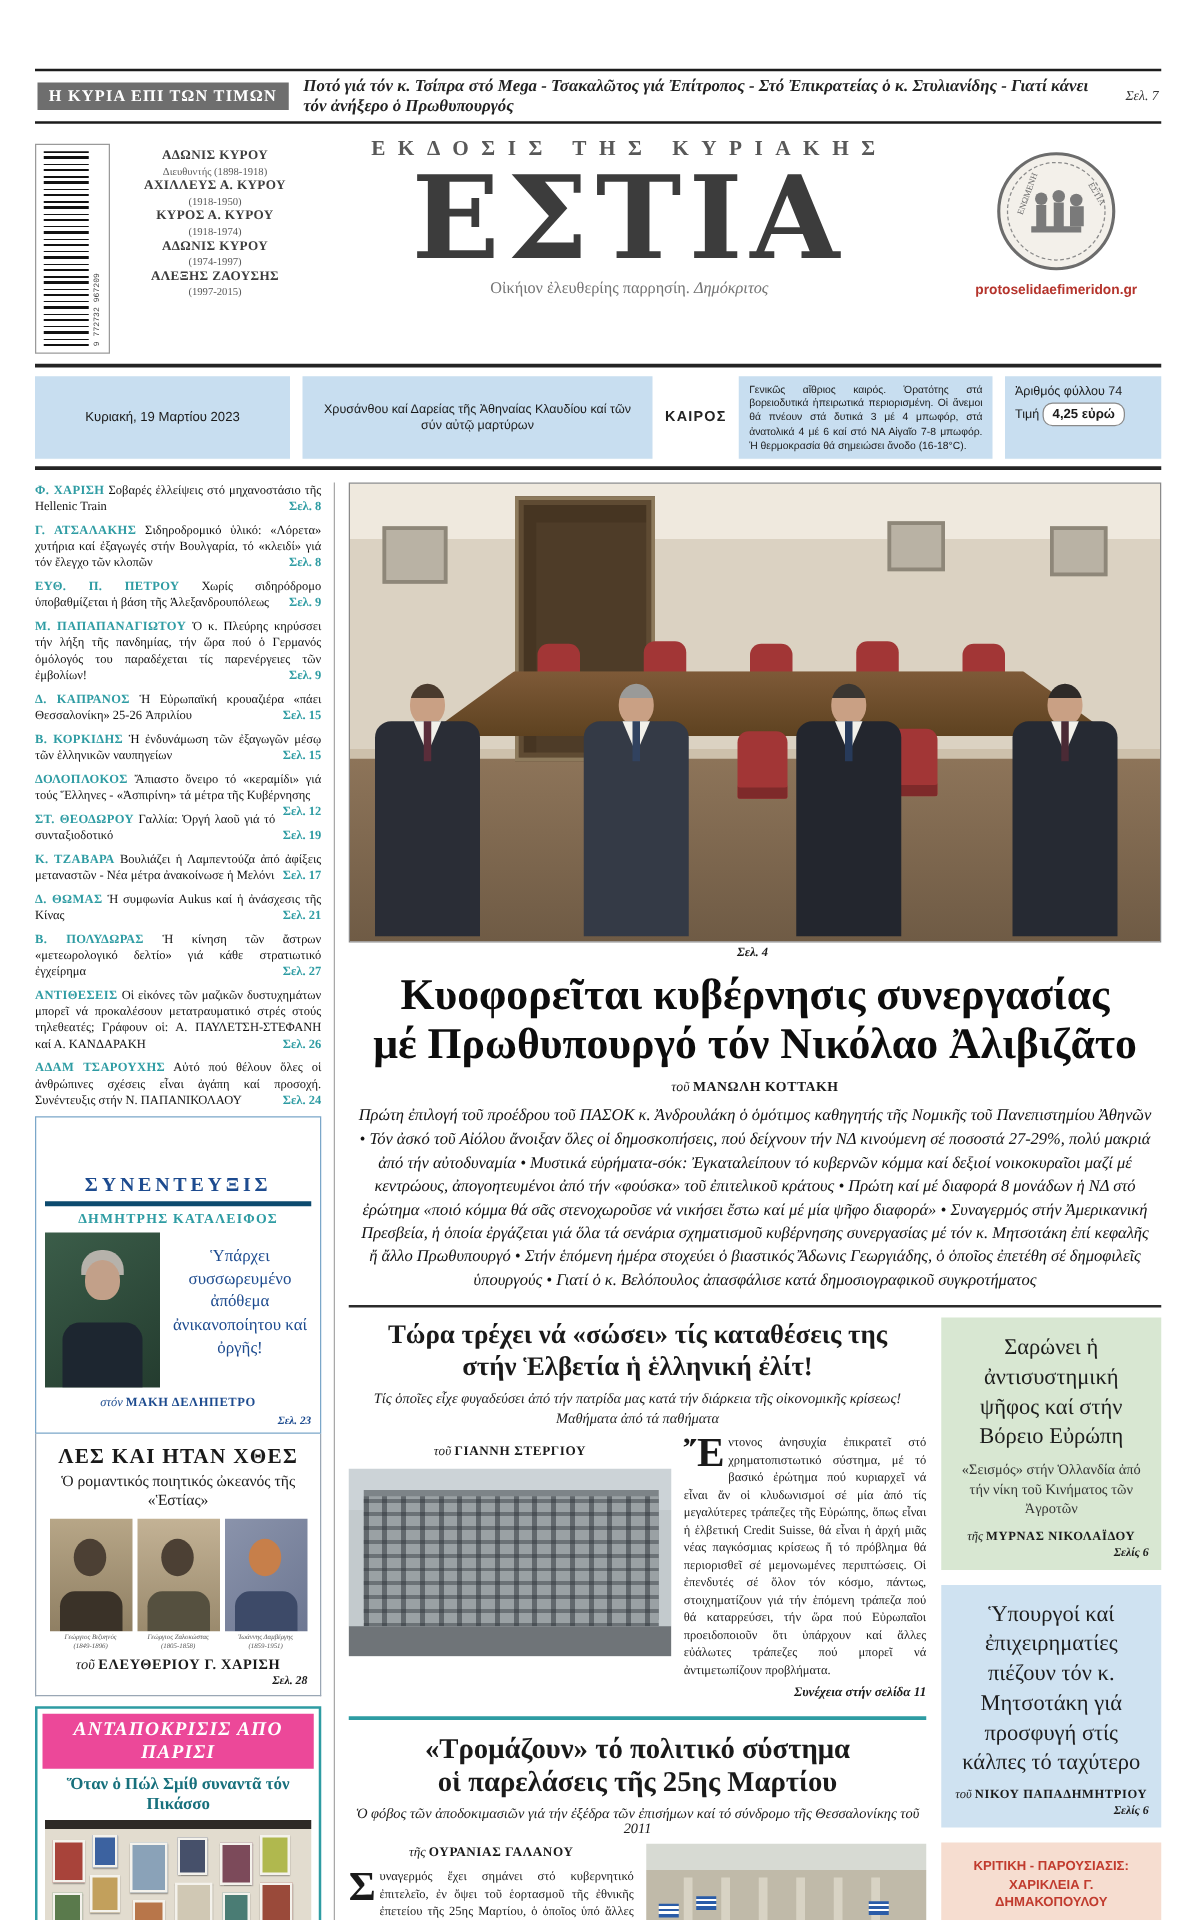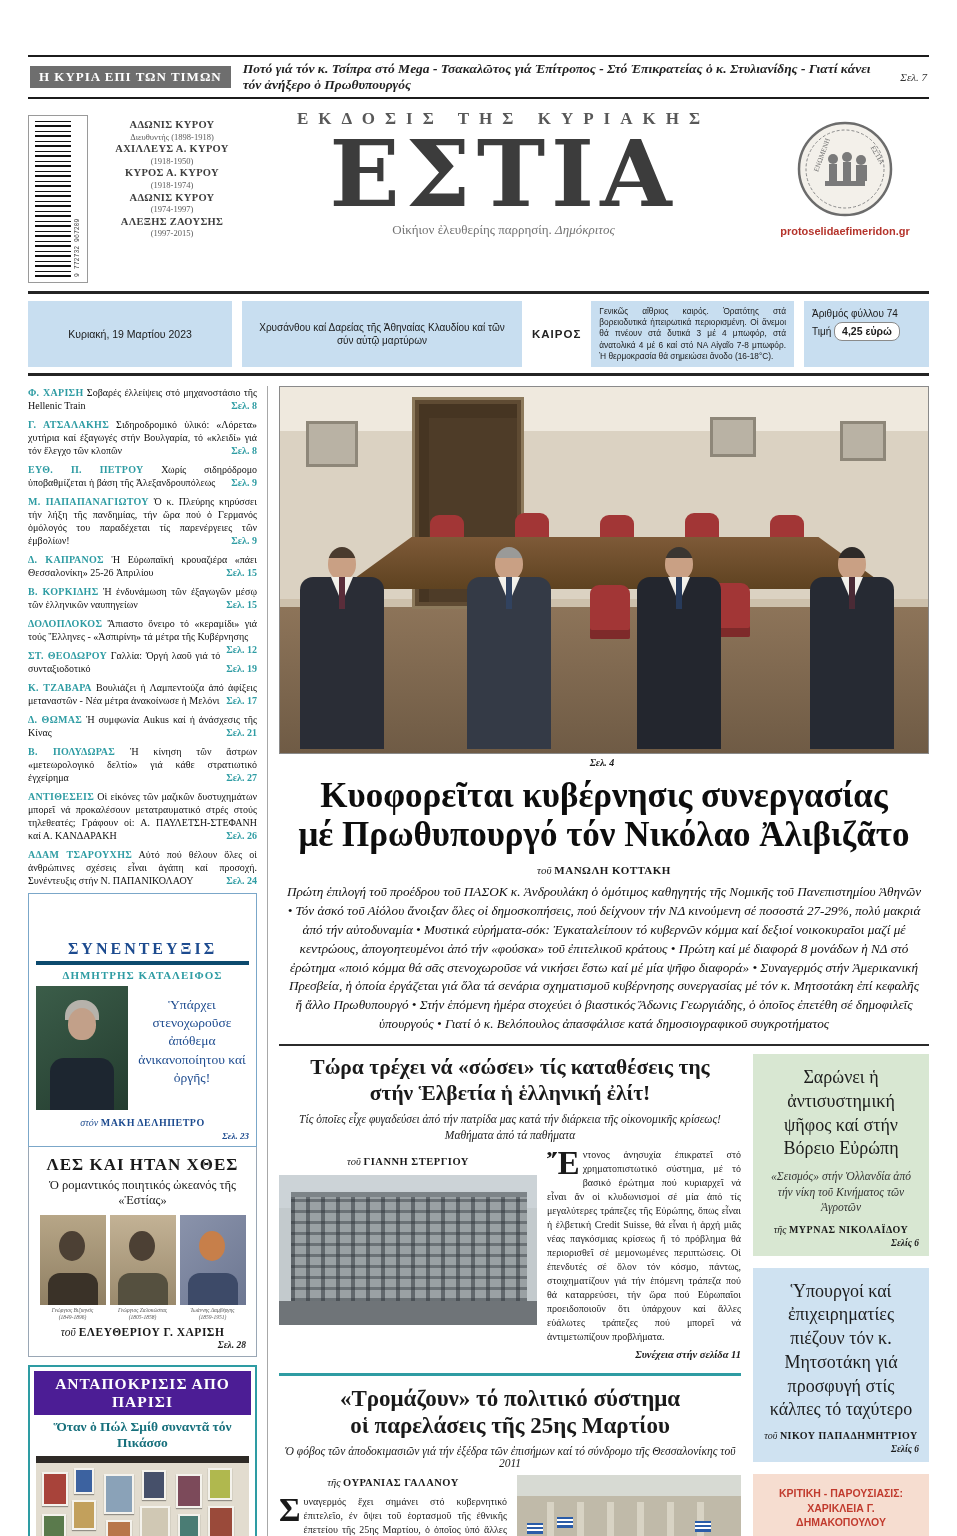--- a/index.html
+++ b/index.html
@@ -78,21 +78,21 @@
   .portrait { width:66px; height:90px; position:relative; overflow:hidden; }
   .portrait .ph-head { position:absolute; top:16px; left:19px; width:26px; height:30px; border-radius:50%; background:#4c4034; }
   .portrait .ph-bust { position:absolute; bottom:0; left:8px; width:50px; height:32px; border-radius:12px 12px 0 0; background:#3a3228; }
   .y-caps { display:flex; gap:4px; justify-content:center; margin-top:2px; }
   .y-cap { width:66px; font-size:5.5px; color:#555; font-style:italic; line-height:1.3; }
   .y-byline { font-size:11.5px; margin-top:5px; }
   .y-page { font-style:italic; font-weight:bold; font-size:9.5px; text-align:right; margin-top:2px; padding-right:4px; }
 
   
   .paris-box { border:2px solid #2e9ca3; padding:4px 4px 6px; text-align:center; margin-top:8px; }
-  .paris-band { background:#4c1d95; color:#fff; font-size:15.5px; font-weight:bold; letter-spacing:1px; padding:4px 2px; }
+  .paris-band { background:#ec4899; color:#fff; font-size:15.5px; font-weight:bold; letter-spacing:1px; padding:4px 2px;font-style:italic; }
   .paris-sub { color:#17707c; font-size:13.5px; font-weight:bold; margin:4px 0 5px; }
   .paris-photo { height:122px; margin:0 2px; background:linear-gradient(#2e2a26 0 7px, #e2dccf 7px 85%, #463e34 85%); position:relative; overflow:hidden; }
   .frame { position:absolute; border:2px solid #f4f2ec; box-shadow:0 1px 1px rgba(0,0,0,.35); }
 
   
   .photo-main { height:368px; border:1px solid #8a8a8a; position:relative; overflow:hidden;
     background:linear-gradient(#efe9de 0 12%, #dbd2c2 12% 58%, #cdc0ab 58%); }
   .pm-floor { position:absolute; left:0; right:0; bottom:0; height:40%; background:linear-gradient(#8d7459,#6f5b45); }
   .pm-door { position:absolute; left:132px; top:10px; width:112px; height:212px; background:#4e3c28;
     box-shadow:inset 0 0 0 4px #5f4b33, inset 14px 18px 0 0 #463522; border:3px solid #8d7a5c; }
@@ -143,21 +143,21 @@
   .p-body { font-size:10px; line-height:1.4; text-align:justify; }
   .photo-parade { flex:1; height:150px; position:relative; overflow:hidden; background:linear-gradient(#d7dad3 0 14%, #c0baa9 14% 42%, #716d63 42% 56%, #938f86 56%); }
   .pr-col { position:absolute; top:18%; height:24%; width:7px; background:#d8d3c4; }
   .flag { position:absolute; width:16px; height:11px; background:linear-gradient(#2a5ca8 0 2px,#fff 2px 4px,#2a5ca8 4px 6px,#fff 6px 8px,#2a5ca8 8px); }
 
   .rbox { padding:12px 10px 8px; text-align:center; }
   .rb-green { background:#d8e7d2; }
   .rb-blue { background:#cfe2f1; }
   .rb-peach { background:#f6ddd0; }
   .rb-title { font-size:18px; line-height:1.32; color:#1c1c1c; }
-  .rb-sub { font-style:italic; font-size:11.5px; line-height:1.35; margin-top:8px; color:#333; }
+  .rb-sub { font-size:11.5px; line-height:1.35; margin-top:8px; color:#333; }
   .rb-byline { font-size:10px; margin-top:8px; }
   .rb-page { font-style:italic; font-weight:bold; font-size:9.5px; text-align:right; margin-top:3px; }
   .pb-header { color:#c13b2e; font-family:"Liberation Sans", sans-serif; font-weight:bold; font-size:10.5px; line-height:1.4; }
   .pb-title { font-size:15px; font-weight:bold; margin:5px 0 7px; }
 </style>
 </head>
 <body>
 
 <div class="page">
 
@@ -249,21 +249,21 @@
 
       <div class="int-box">
         <div class="int-title">ΣΥΝΕΝΤΕΥΞΙΣ</div>
         <div class="int-person">ΔΗΜΗΤΡΗΣ ΚΑΤΑΛΕΙΦΟΣ</div>
         <div class="int-row">
           <div class="int-photo">
             <div class="hair"></div>
               <div class="face"></div>
               <div class="sweater"></div>
           </div>
-          <div class="int-quote">Ὑπάρχει στενοχωροῦσε ἀπόθεμα ἀνικανοποίητου καί ὀργῆς!</div>
+          <div class="int-quote">Ὑπάρχει συσσωρευμένο ἀπόθεμα ἀνικανοποίητου καί ὀργῆς!</div>
         </div>
         <div class="int-byline">
           <span class="pfx">στόν</span>
           <span class="sc">ΜΑΚΗ ΔΕΛΗΠΕΤΡΟ</span>
         </div>
         <div class="int-page">Σελ. 23</div>
       </div>
 
       <div class="y-box">
         <div class="y-title">ΛΕΣ ΚΑΙ ΗΤΑΝ ΧΘΕΣ</div>

